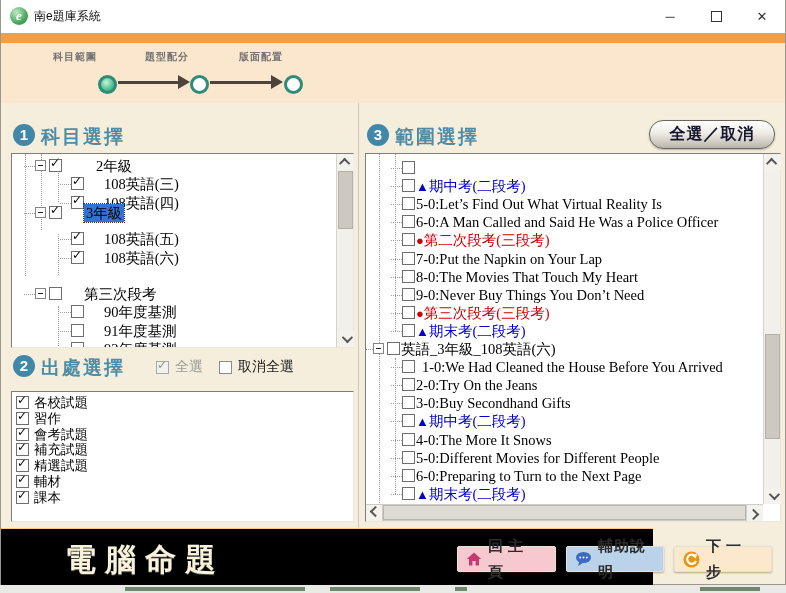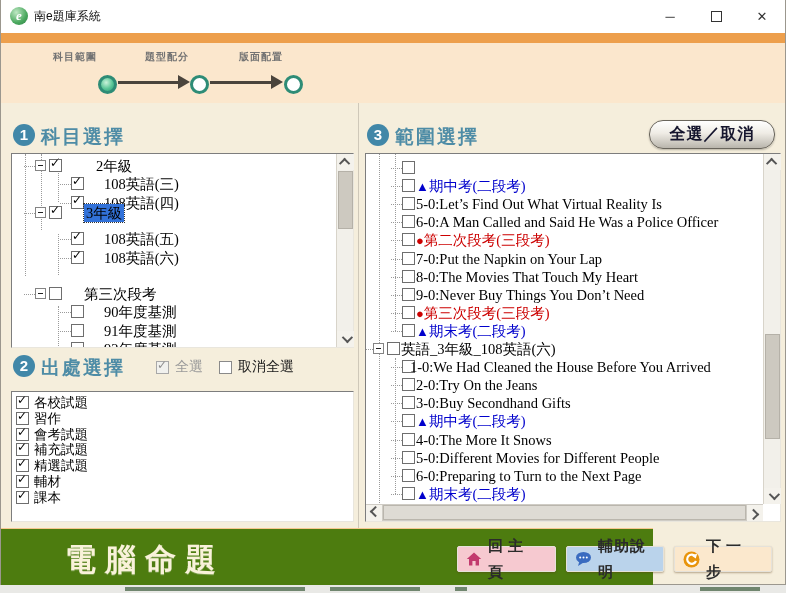--- a/index.html
+++ b/index.html
@@ -63,21 +63,21 @@
   .src-lbl{position:absolute;font:14px/16px "Liberation Serif","DejaVu Serif",serif;color:#1a1a1a;white-space:nowrap;}
   .src-lbl.dis{color:#9a9a9a;}
   .slist-item{position:relative;height:15.8px;padding-left:22px;font:13.5px/15.8px "Liberation Serif","DejaVu Serif",serif;color:#000;white-space:nowrap;}
   .slist-item .cbx{left:4px;top:1px;}
   
   .pill-btn{position:absolute;left:648px;top:17px;width:124px;height:27px;border-radius:14px;
     background:linear-gradient(#ffffff,#efece5 45%,#b9b5ac);border:1px solid #69655c;
     font:bold 16px/25px "Liberation Serif","DejaVu Serif",serif;color:#15152e;text-align:center;letter-spacing:1px;
     box-shadow:0 1px 2px rgba(0,0,0,.25);}
   
-  .footer{position:absolute;left:0;top:528px;width:652px;height:56px;background:#4d7c0f;border-top:1px solid #f6c88f;}
+  .footer{position:absolute;left:0;top:528px;width:652px;height:56px;background:#000000;border-top:1px solid #f6c88f;}
   .brand{position:absolute;left:64px;top:10px;font-size:31px;font-weight:bold;color:#F9F2DA;letter-spacing:9px;
     text-shadow:0 1px 0 rgba(255,255,255,.25);}
   .fbtn{position:absolute;top:17px;height:26px;border:1px solid #e5e2da;border-radius:2px;box-shadow:0 1px 2px rgba(90,60,20,.4);
     display:flex;align-items:center;padding:0 8px;box-sizing:border-box;
     font:bold 15px/26px "Liberation Serif","DejaVu Serif",serif;color:#2b2b2b;}
   .fbtn svg{margin-right:6px;flex:none;}
   .fbtn.home{left:456px;width:99px;background:#F6C9D0;letter-spacing:5px;}
   .fbtn.help{left:565px;width:98px;background:#BAD3EB;letter-spacing:1px;}
   .fbtn.next{left:673px;width:98px;background:#FBE8CD;letter-spacing:5px;}
   
@@ -269,21 +269,21 @@
           </div>
           <div class="trow" style="top: 186px;">
             <span class="dots" style="left: -4px; width: 11px;"></span>
             <span class="exp" style="left: 7px;"></span>
             <span class="cbx" style="left: 21px;"></span>
             <span class="tlabel" style="left: 35px;">英語_3年級_108英語(六)</span>
           </div>
           <div class="trow" style="top: 204.1px;">
             <span class="dots" style="left: 25px; width: 11px;"></span>
             <span class="cbx" style="left: 36px;"></span>
-            <span class="tlabel" style="left: 44px; text-align: right;">1-0:We Had Cleaned the House Before You Arrived</span>
+            <span class="tlabel" style="left: 56px; text-align: right;">1-0:We Had Cleaned the House Before You Arrived</span>
           </div>
           <div class="trow" style="top: 222.2px;">
             <span class="dots" style="left: 25px; width: 11px;"></span>
             <span class="cbx" style="left: 36px;"></span>
             <span class="tlabel" style="left: 50px;">2-0:Try On the Jeans</span>
           </div>
           <div class="trow" style="top: 240.3px;">
             <span class="dots" style="left: 25px; width: 11px;"></span>
             <span class="cbx" style="left: 36px;"></span>
             <span class="tlabel" style="left: 50px;">3-0:Buy Secondhand Gifts</span>

